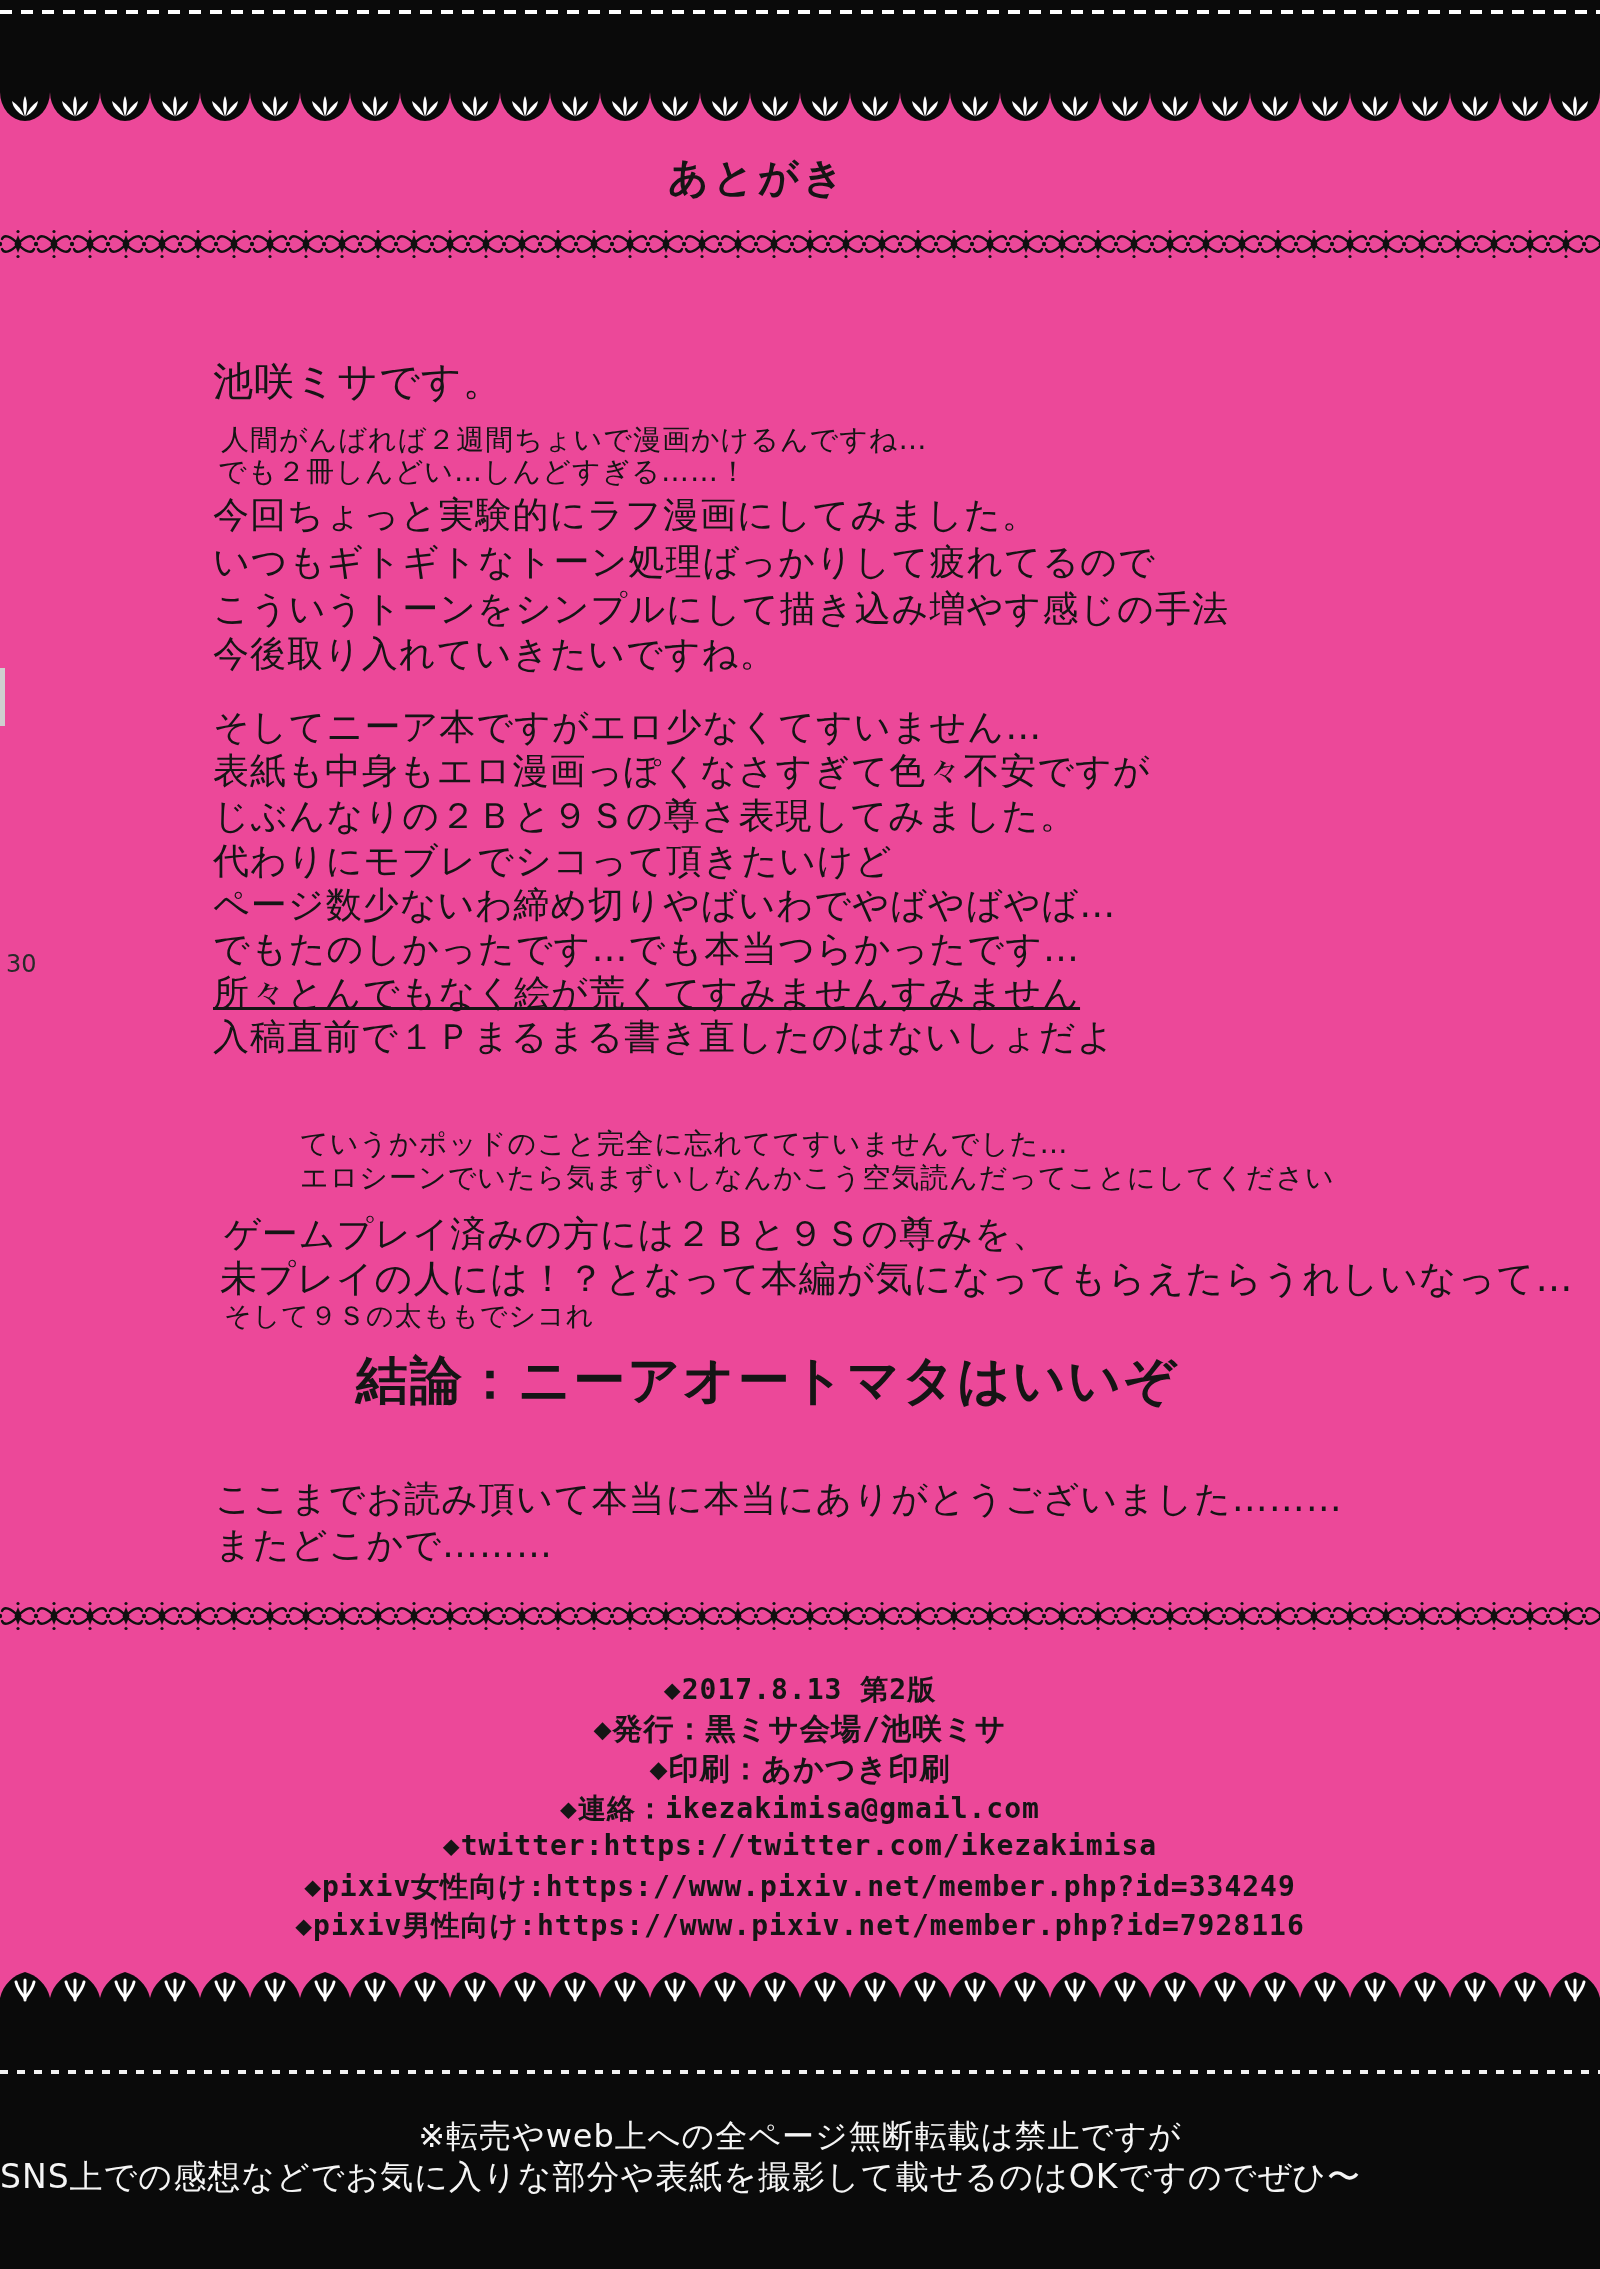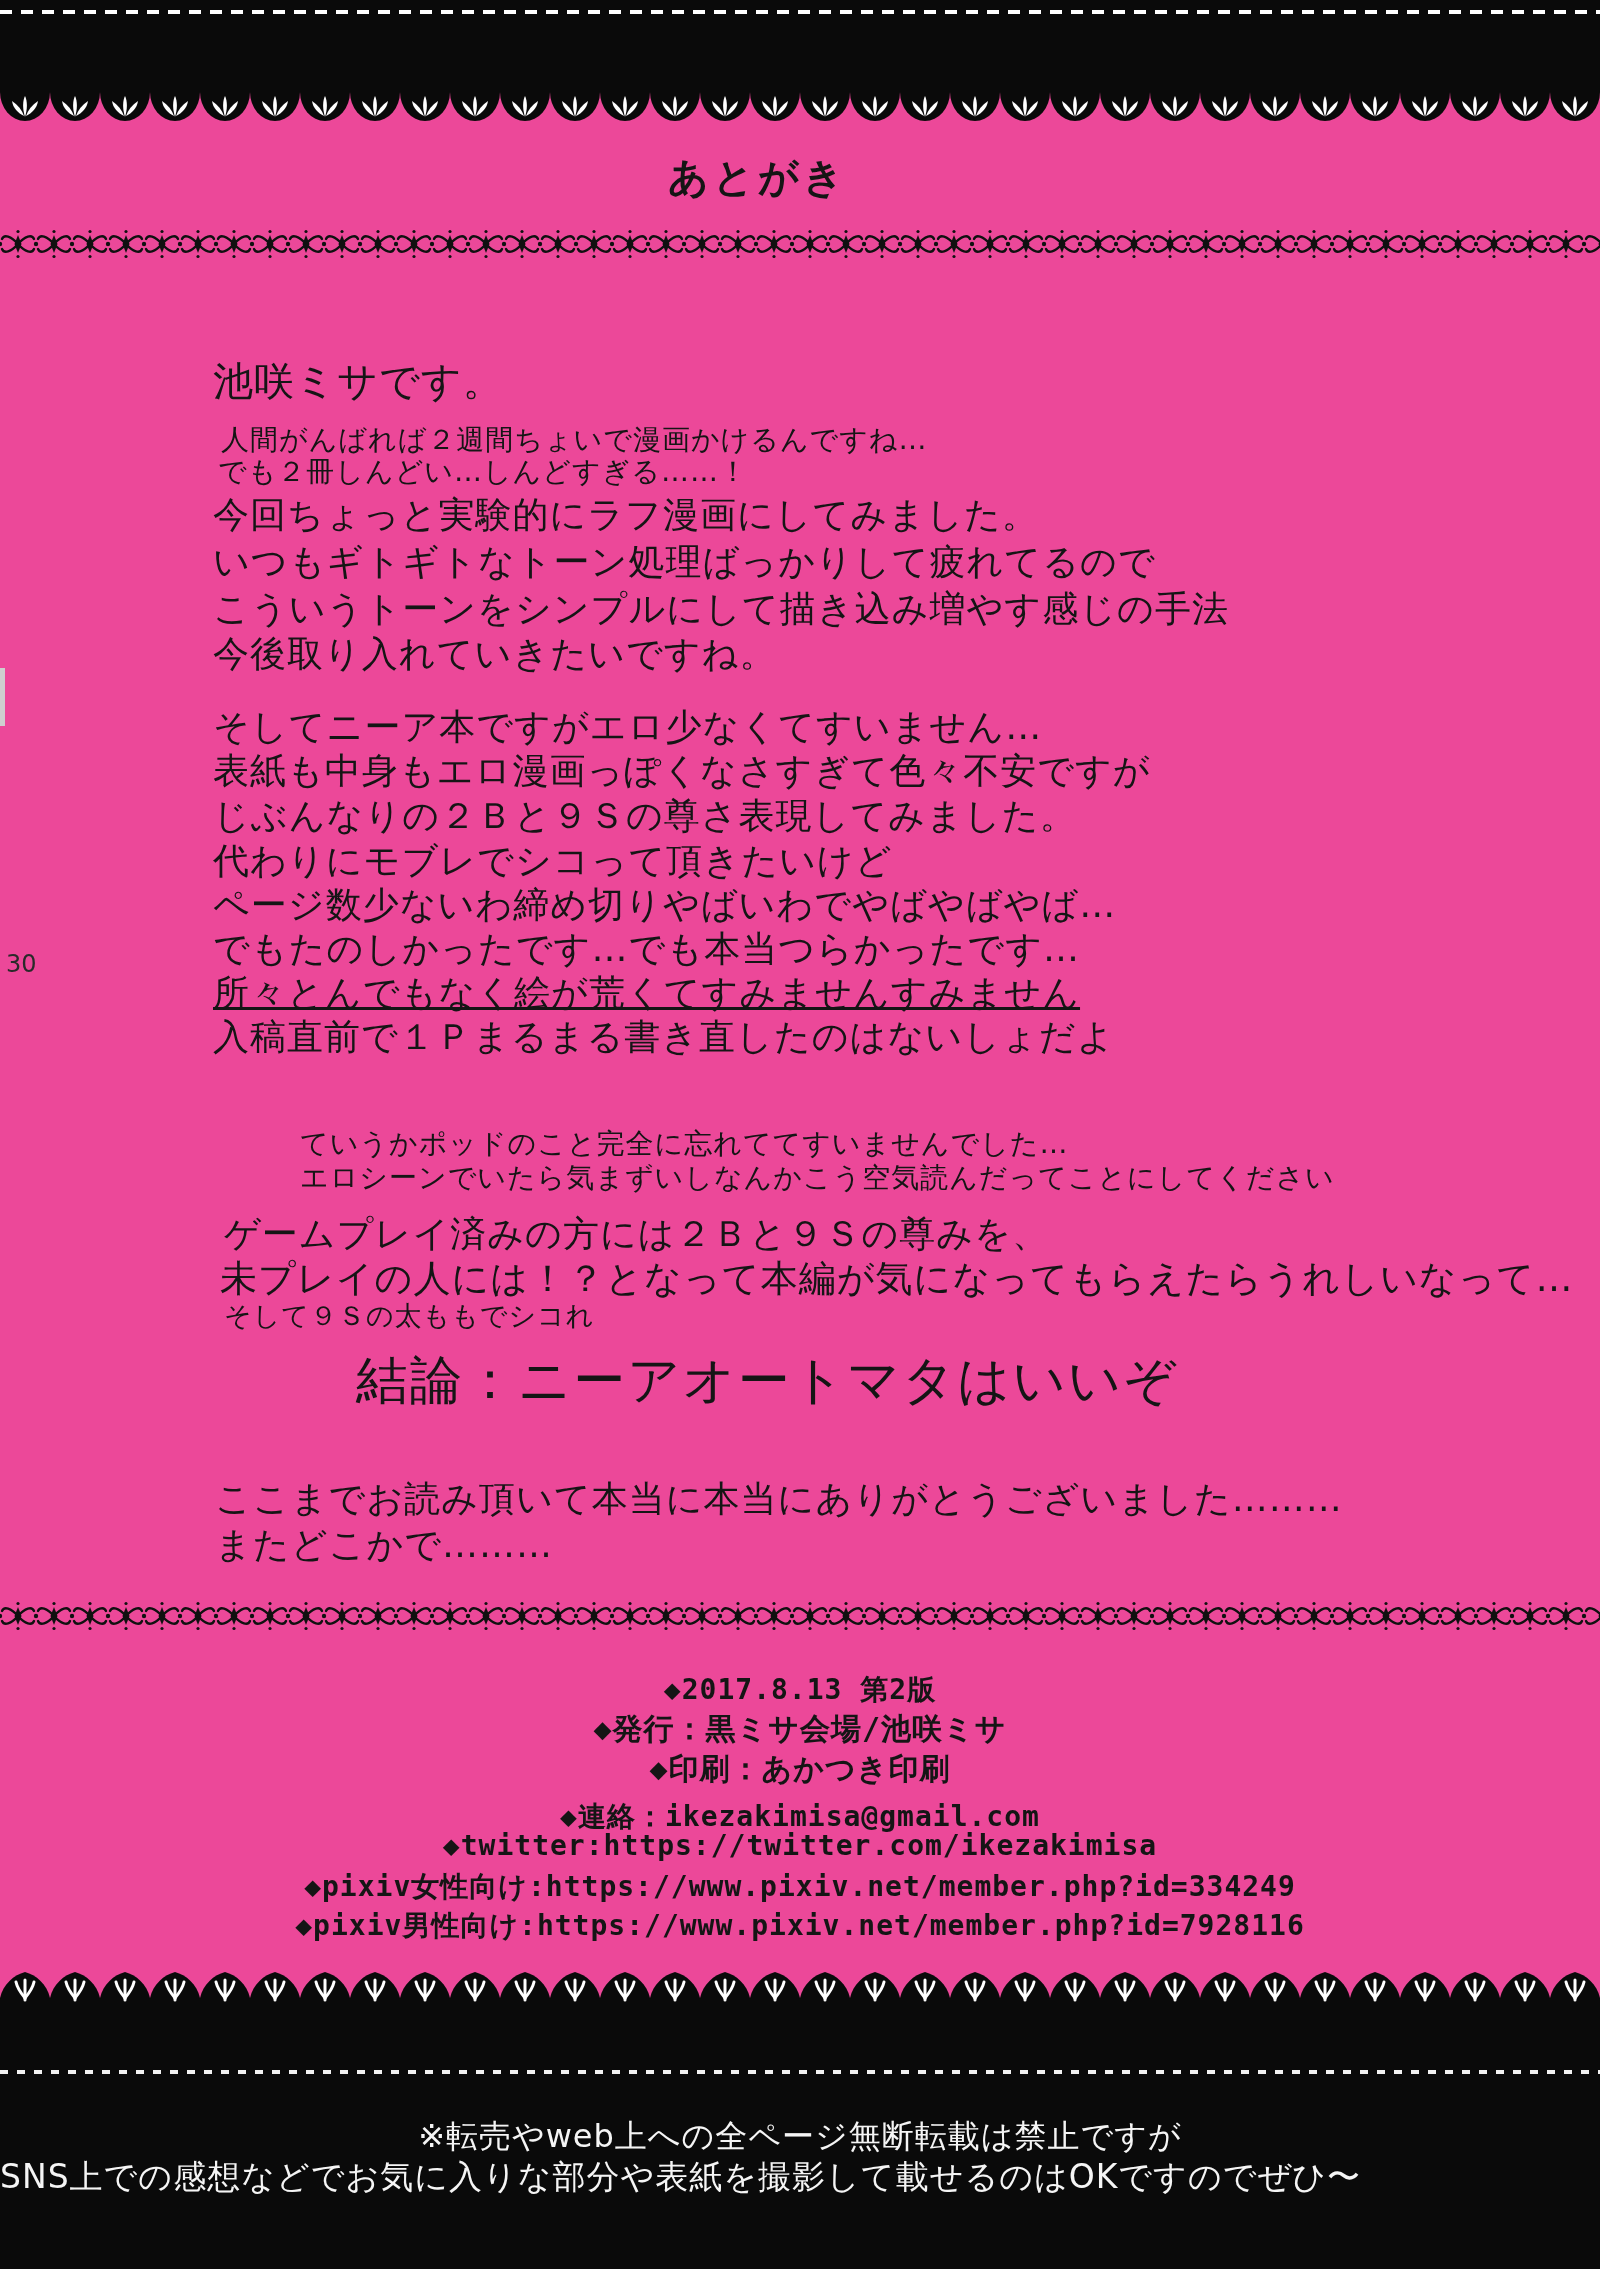--- a/index.html
+++ b/index.html
@@ -17,21 +17,21 @@
   .scallops{position:absolute;top:87px;left:0;width:100%;height:34px;display:block;}
   
   .orn-strip{position:absolute;left:0;width:100%;height:30px;display:block;}
   
   .jp{letter-spacing:1px;line-height:1.15;}
   .title{font-size:40px;letter-spacing:4px;font-weight:600;}
   .big{font-size:40px;}
   .main{font-size:36px;}
   .small{font-size:28px;}
   .tiny{font-size:27px;}
-  .conclusion{font-size:52px;font-weight:normal;letter-spacing:2px;}
+  .conclusion{font-size:52px;font-weight:bold;letter-spacing:2px;}
   .colophon-line{font-family:"DejaVu Sans Mono","Liberation Mono",monospace;
     width:100%;text-align:center;font-size:28px;letter-spacing:1px;font-weight:600;}
   
   .arches{position:absolute;top:1972px;left:0;width:100%;height:33px;display:block;}
   .bottom-black{position:absolute;top:2003px;left:0;width:100%;height:266px;background:#0a0a0a;}
   .bottom-dash{position:absolute;top:2070px;left:0;width:100%;height:4px;
     background:repeating-linear-gradient(90deg,#f2f2f2 0 8px,transparent 8px 17px);}
   .footer-text{color:#f5f5f5;letter-spacing:1px;}
   .pagenum{font-size:24px;color:#2a2a2a;}
   .edge-artifact{position:absolute;left:0;top:668px;width:5px;height:58px;background:#cfcfcf;}
@@ -111,21 +111,21 @@
   <div class="abs jp main" style="top:1478px;left:215px;">ここまでお読み頂いて本当に本当にありがとうございました………</div>
   <div class="abs jp main" style="top:1524px;left:215px;">またどこかで………</div>
 
   <svg class="orn-strip" style="top:1601px;" xmlns="http://www.w3.org/2000/svg" preserveAspectRatio="none">
     <rect x="0" y="0" width="100%" height="30" fill="url(#orn)"></rect>
   </svg>
 
   <div class="abs colophon-line" style="top:1671px;left:0;">◆2017.8.13 第2版</div>
   <div class="abs colophon-line" style="top:1709px;left:0;font-size:30px;">◆発行：黒ミサ会場/池咲ミサ</div>
   <div class="abs colophon-line" style="top:1749px;left:0;font-size:30px;">◆印刷：あかつき印刷</div>
-  <div class="abs colophon-line" style="top:1790px;left:0;margin-top:8px;">◆連絡：ikezakimisa@gmail.com</div>
+  <div class="abs colophon-line" style="top:1790px;left:0;">◆連絡：ikezakimisa@gmail.com</div>
   <div class="abs colophon-line" style="top:1829px;left:0;">◆twitter:https://twitter.com/ikezakimisa</div>
   <div class="abs colophon-line" style="top:1868px;left:0;">◆pixiv女性向け:https://www.pixiv.net/member.php?id=334249</div>
   <div class="abs colophon-line" style="top:1907px;left:0;">◆pixiv男性向け:https://www.pixiv.net/member.php?id=7928116</div>
 
   <svg class="arches" xmlns="http://www.w3.org/2000/svg" preserveAspectRatio="none">
     <defs>
       <pattern id="arch" patternUnits="userSpaceOnUse" width="50" height="33">
         <path d="M0,33 V26 C3,12 14,3 25,0 C36,3 47,12 50,26 V33 Z" fill="#0a0a0a"></path>
         <g fill="none" stroke="#fff" stroke-width="3" stroke-linecap="round">
           <path d="M25,28 V8"></path>

